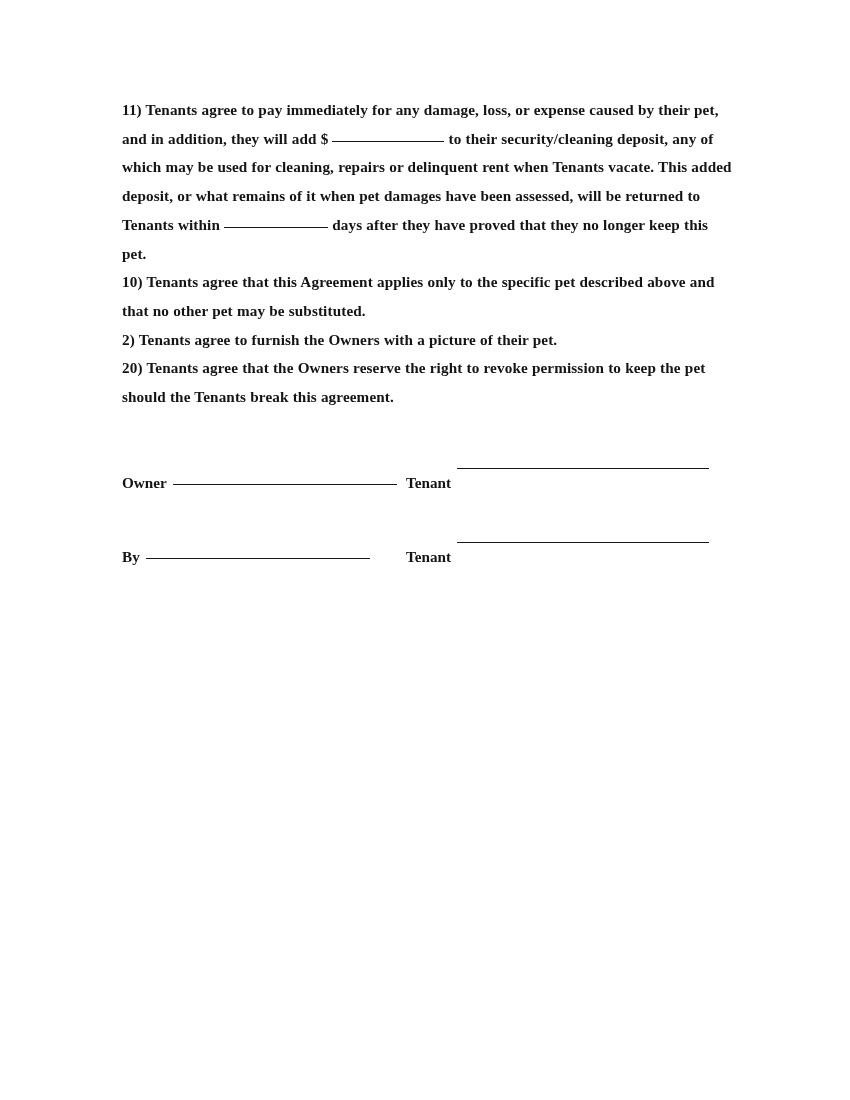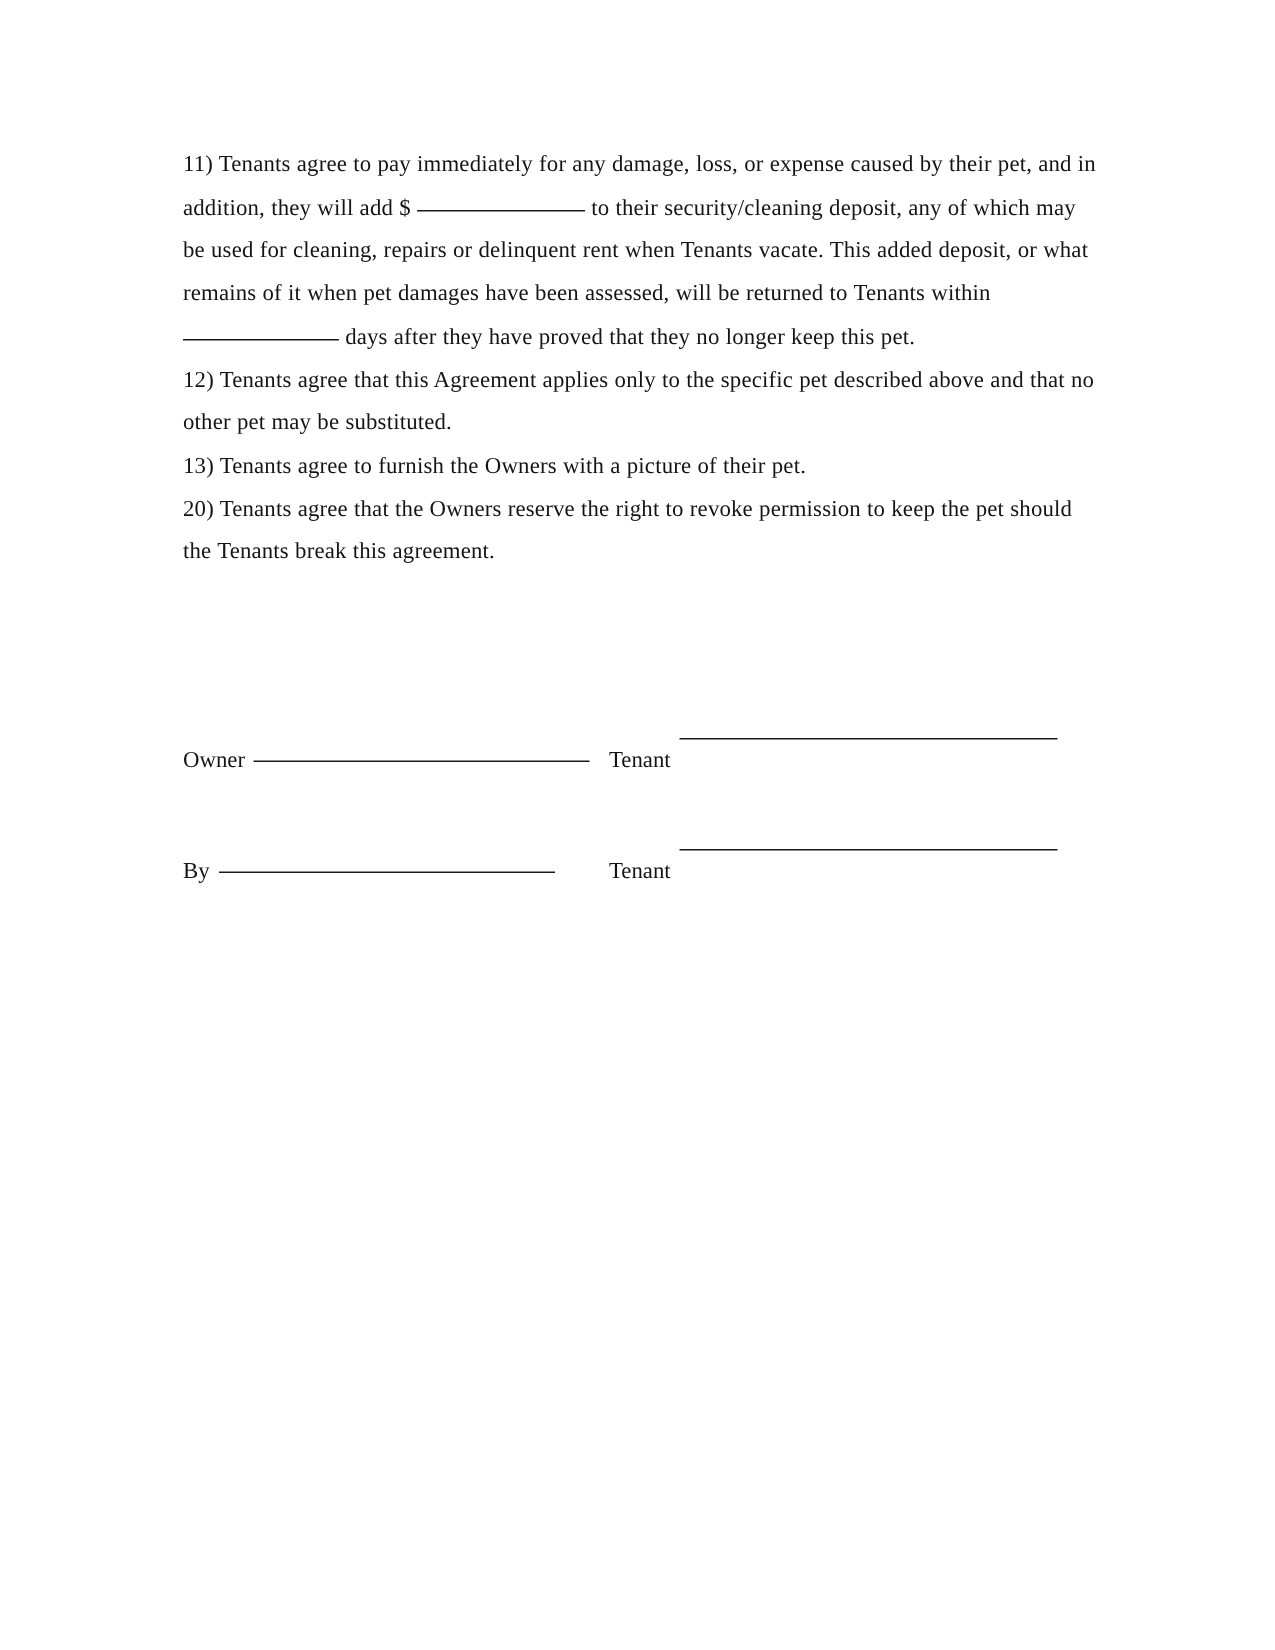--- a/index.html
+++ b/index.html
@@ -10,20 +10,21 @@
   }
 
   .page {
     position: relative;
     width: 850px;
     height: 1100px;
     background: #ffffff;
     overflow: hidden;
     font-family: "Liberation Serif", "DejaVu Serif", serif;
     color: #101010;
+    font-weight: bold;
   }
 
   .doc-body {
     position: absolute;
     left: 122px;
     top: 96px;
     width: 612px;
   }
 
   .clause {
@@ -44,21 +45,20 @@
     top: -2px;
   }
 
   .blank-money { width: 112px; }
   .blank-days  { width: 104px; }
 
   .sig-block {
     position: absolute;
     left: 122px;
     width: 612px;
-    margin-top: 24px;
   }
 
   .sig-row-1 { top: 471px; }
   .sig-row-2 { top: 545px; }
 
   .sig-row {
     display: flex;
     align-items: baseline;
     font-size: 15.2px;
     line-height: 24px;
@@ -94,23 +94,23 @@
 </style>
 </head>
 <body>
 
 <div class="page">
 
   <div class="doc-body">
 
     <p class="clause"><span>11) Tenants agree to pay immediately for any damage, loss, or expense caused by their pet, and in addition, they will add $ </span><span class="blank-inline blank-money" style="width: 112px;"></span><span> to their security/cleaning deposit, any of which may be used for cleaning, repairs or delinquent rent when Tenants vacate.  This added deposit, or what remains of it when pet damages have been assessed, will be returned to Tenants within </span><span class="blank-inline blank-days" style="width: 104px;"></span><span> days after they have proved that they no longer keep this pet.</span></p>
 
-    <p class="clause">12) Tenants agree that this Agreement applies only to the specific pet described above and that no other pet may be substituted.</p>
+    <p class="clause">10) Tenants agree that this Agreement applies only to the specific pet described above and that no other pet may be substituted.</p>
 
-    <p class="clause">13) Tenants agree to furnish the Owners with a picture of their pet.</p>
+    <p class="clause">2) Tenants agree to furnish the Owners with a picture of their pet.</p>
 
     <p class="clause">20) Tenants agree that the Owners reserve the right to revoke permission to keep the pet should the Tenants break this agreement.</p>
 
   </div>
 
   <div class="sig-block sig-row-1">
     <div class="sig-row">
       <div class="sig-col-left">
         <span class="sig-label">Owner</span>
         <span class="sig-line sig-left-line"></span>

